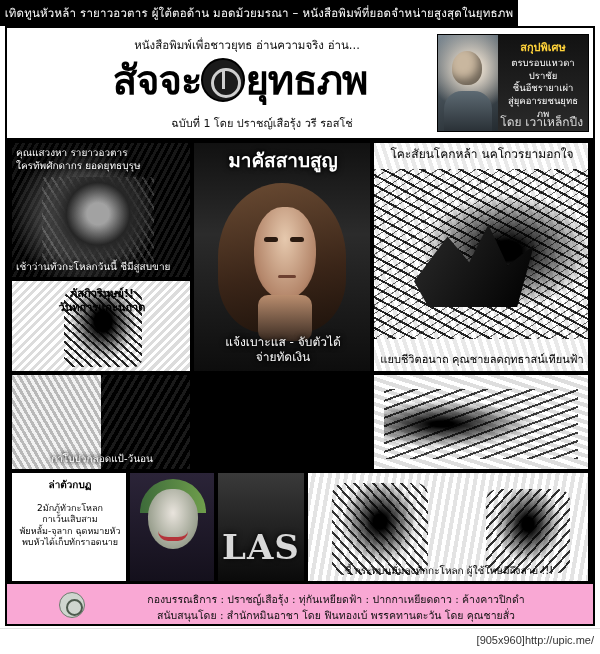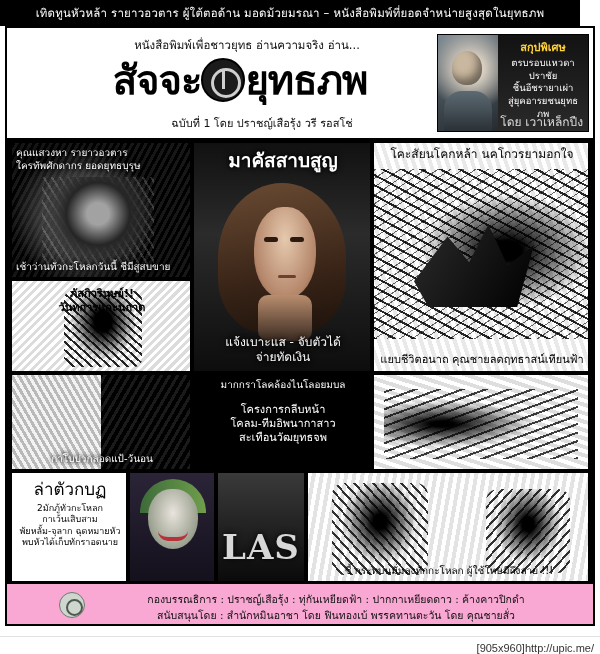--- a/index.html
+++ b/index.html
@@ -14,21 +14,21 @@
   }
   .page {
     position: relative;
     width: 600px; height: 654px;
     background: #ffffff;
   }
 
   
   .marquee {
     position: absolute; left: 0; top: 0;
-    width: 580px; height: 26px;
+    width: 518px; height: 26px;
     background: #000000;
     color: #ffffff;
     font-size: 11.5px;
     line-height: 26px;
     text-align: center;
     white-space: nowrap;
     overflow: hidden;
     letter-spacing: 0.2px;
   }
 
@@ -400,21 +400,21 @@
   .bs-line {
     position: absolute; left: 80px; right: 8px;
     font-size: 10.5px; color: #111; text-align: center;
   }
   .bs-line.one { top: 7px; }
   .bs-line.two { top: 23px; }
 
   
   .footer {
     position: absolute; left: 0; bottom: 0;
-    width: 600px; height: 18px;
+    width: 600px; height: 26px;
     background: #ffffff;
     border-top: 1px solid #e2e2e2;
   }
   .footer-text {
     position: absolute; right: 6px; top: 5px;
     font-size: 11px;
     color: #333;
     font-family: "Liberation Sans", sans-serif;
   }
 </style>
@@ -482,33 +482,27 @@
         <div class="cap black" style="left:2px; top:6px; width:176px; font-size:11px; font-weight:bold;">ภัสกิวรินุษย์!!
 วันทการแกะนกาด</div>
       </div>
 
       <div class="panel" id="p5">
         <div class="half l"></div>
         <div class="half r"></div>
         <div class="cap white" style="left:0; bottom:4px; width:180px; font-size:10px;">กาโับปวกลอดแป้-วันอน</div>
       </div>
 
-      <div class="panel" id="p6">
-        <div class="cap white" style="left:0; top:4px; width:178px; font-size:10px;">มากกราโลคล้องไนโลอยมบล</div>
-        <div class="cap white" style="left:0; top:28px; width:178px; font-size:11px;">โครงการกลีบหน้า
-โคลม-ทีมอิพนากาสาว
-สะเทือนวัฒยุทธจพ</div>
-      </div>
 
       <div class="panel" id="p7">
         <div class="smear"></div>
       </div>
 
       <div class="panel" id="p8">
-        <div class="cap black" style="left:0; top:6px; width:116px; font-size:17px; font-weight:normal;">ล่าตัวกบฏ</div>
+        <div class="cap black" style="left:0; top:6px; width:116px; font-size:10px; font-weight:bold;">ล่าตัวกบฏ</div>
         <div class="cap black" style="left:2px; top:30px; width:112px; font-size:9px;">2มักภู้ทัวกะโหลก
 กาเว้นเสิบสาม
 พัยหลั้ม-จุลาก ฉุดหมายหัว
 พบหัวได้เก็บทักราอดนาย</div>
       </div>
 
       <div class="panel" id="p9">
         <div class="joker-hair"></div>
         <div class="joker-face"></div>
         <div class="joker-mouth"></div>

